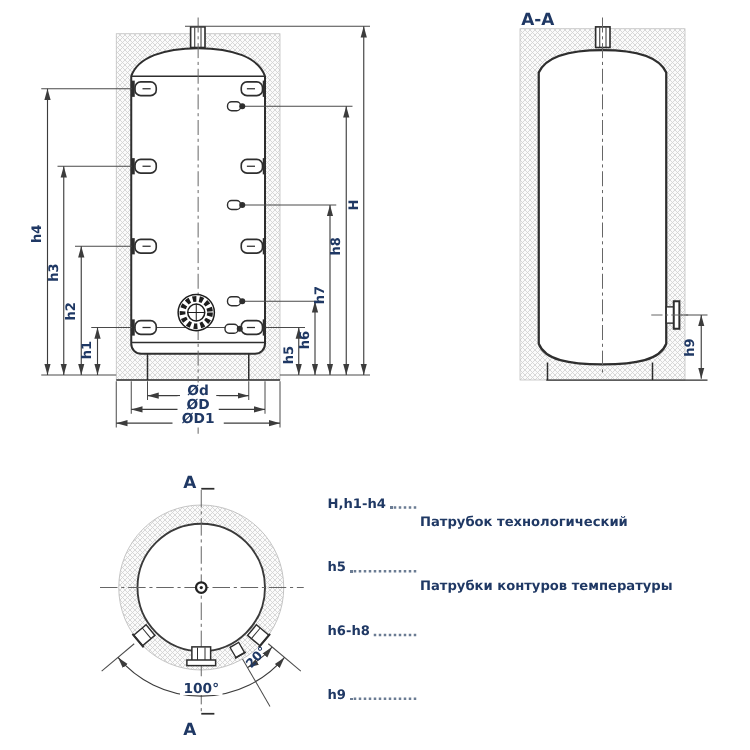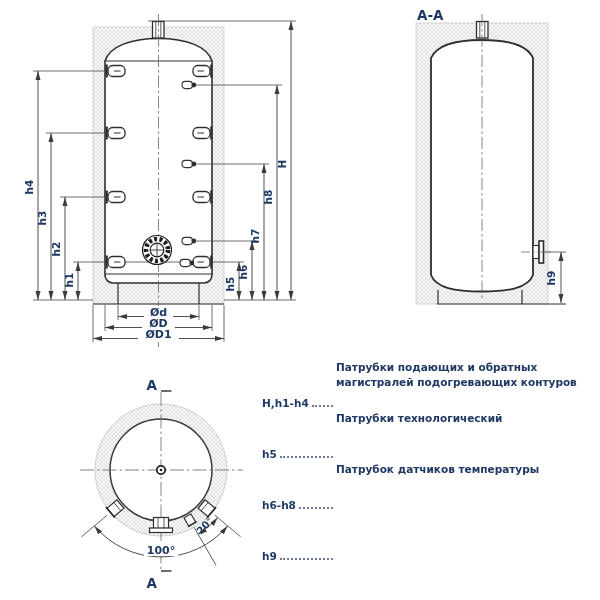--- a/index.html
+++ b/index.html
@@ -267,35 +267,34 @@
     <text class="seclab" x="157" y="588" text-anchor="end">A</text>
   </g>
 </svg>
 
 <div class="legend">
   <div class="lrow">
     <div class="lkey">
       <span class="k">H,h1-h4</span>
       <span class="ldots"></span>
     </div>
-    <div class="ltext">Патрубки подающих и обратных магистралей подогревающих контуров</div>
   </div>
   <div class="lrow">
     <div class="lkey">
       <span class="k">h5</span>
       <span class="ldots"></span>
     </div>
-    <div class="ltext">Патрубки технологический</div>
+    <div class="ltext">Патрубок технологический</div>
   </div>
   <div class="lrow">
     <div class="lkey">
       <span class="k">h6-h8</span>
       <span class="ldots"></span>
     </div>
-    <div class="ltext">Патрубок датчиков температуры</div>
+    <div class="ltext">Патрубки контуров температуры</div>
   </div>
   <div class="lrow">
     <div class="lkey">
       <span class="k">h9</span>
       <span class="ldots"></span>
     </div>
   </div>
 </div>
 
 </div>

